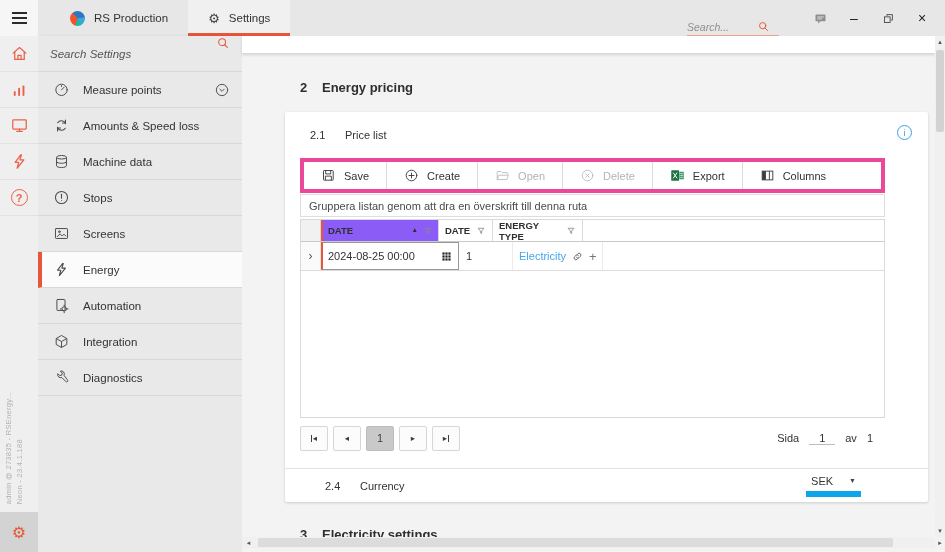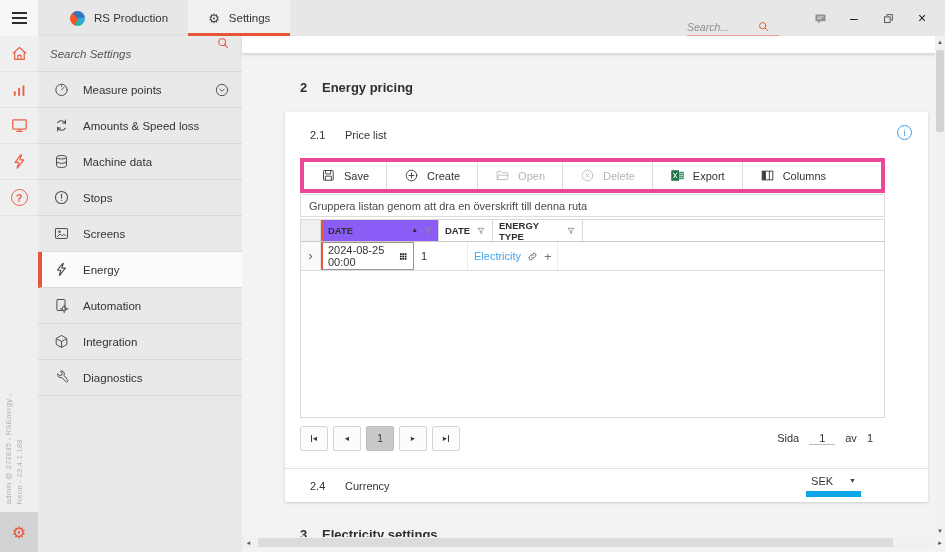--- a/index.html
+++ b/index.html
@@ -77,38 +77,38 @@
   .h-date{width:118px;background:#8b5cf6;border-left:2px solid #e8563a;border-right:1px solid #d9d9d9;display:flex;align-items:center;padding:0 5px}
   .h-price{width:54px;border-right:1px solid #d9d9d9;display:flex;align-items:center;padding:0 6px}
   .h-energy{width:90px;border-right:1px solid #d9d9d9;display:flex;align-items:center;padding:0 6px}
   .h-rest{flex:1}
   .sort{margin-left:auto;font-size:6.5px;color:#2e2e2e;line-height:1}
   .funnel{width:10px;height:10px;color:#8a8a8a;margin-left:5px;flex:none}
   .h-price .funnel,.h-energy .funnel{margin-left:auto}
 
   .trow{display:flex;height:29px;border-bottom:1px solid #dcdcdc;font-size:11px;align-items:stretch}
   .c-exp{width:20px;display:flex;align-items:center;justify-content:center;color:#555;background:#fafafa;border-right:1px solid #e6e6e6;font-size:12px;cursor:pointer}
-  .c-date{width:93px;border:1px solid #979797;border-left:2px solid #e8563a;background:#fff;display:flex;align-items:center;padding:0 5px}
+  .c-date{width:138px;border:1px solid #979797;border-left:2px solid #e8563a;background:#fff;display:flex;align-items:center;padding:0 5px}
   .c-date svg{width:13px;height:13px;color:#1d1d1d;margin-left:auto;cursor:pointer}
   .c-price{width:54px;display:flex;align-items:center;padding:0 7px;border-right:1px solid #ececec}
   .c-energy{width:90px;display:flex;align-items:center;padding:0 6px;gap:5px;border-right:1px solid #ececec}
   .c-energy .val{color:#42a7ea;cursor:pointer}
   .c-energy svg{width:13px;height:13px;color:#666;cursor:pointer;flex:none}
   .c-energy .plus{color:#777;font-size:13px;line-height:1;cursor:pointer}
   .c-rest{flex:1}
 
   .pager{position:absolute;left:15px;top:312px;width:585px;height:28px;display:flex;align-items:center;gap:5px}
   .pbtn{width:28px;height:25px;border:1px solid #d6d6d6;border-radius:2px;background:#fcfcfc;display:flex;align-items:center;justify-content:center;gap:1px;font-size:8.5px;color:#3e3e3e;cursor:pointer}
   .pbtn .bar{display:block;width:1px;height:7px;background:#3e3e3e}
   .pbtn.cur{background:#c9c9c9;border-color:#bdbdbd;font-size:11px}
   .pager-right{margin-left:auto;display:flex;align-items:center;gap:10px;font-size:11px;color:#333;margin-right:12px}
   .page-input{width:26px;border:none;border-bottom:1px solid #bdbdbd;text-align:center;font-size:11px;background:transparent;outline:none;color:#333}
 
   .divider{position:absolute;left:0;right:0;top:356px;height:1px;background:#e3e3e3}
-  .currency-row{position:absolute;left:25px;right:16px;top:357px;height:33px;display:flex;align-items:center;font-size:11px}
+  .currency-row{position:absolute;left:40px;right:16px;top:357px;height:33px;display:flex;align-items:center;font-size:11px}
   .cur-select{margin-left:auto;margin-right:51px;display:flex;align-items:center;gap:16px;border-bottom:6px solid #0ea5e9;padding:0 5px 4px 5px;cursor:pointer}
   .cur-select .arrow{font-size:7px;color:#444;line-height:1}
 
   
   .vscroll{position:absolute;right:0;top:0;width:10px;height:501px;background:#f0f0f0}
   .vscroll .up{position:absolute;top:2px;left:0;right:0;text-align:center;font-size:7px;color:#555;cursor:pointer}
   .vscroll .down{position:absolute;bottom:2px;left:0;right:0;text-align:center;font-size:7px;color:#555;cursor:pointer}
   .vthumb{position:absolute;top:14px;left:1px;width:8px;height:82px;background:#d2d2d2;border-radius:2px;cursor:grab}
   .hscroll{position:absolute;left:0;right:10px;top:501px;height:11px;background:#f0f0f0;display:flex;align-items:center}
   .hscroll .larr{width:13px;text-align:center;font-size:7px;color:#555;cursor:pointer}

